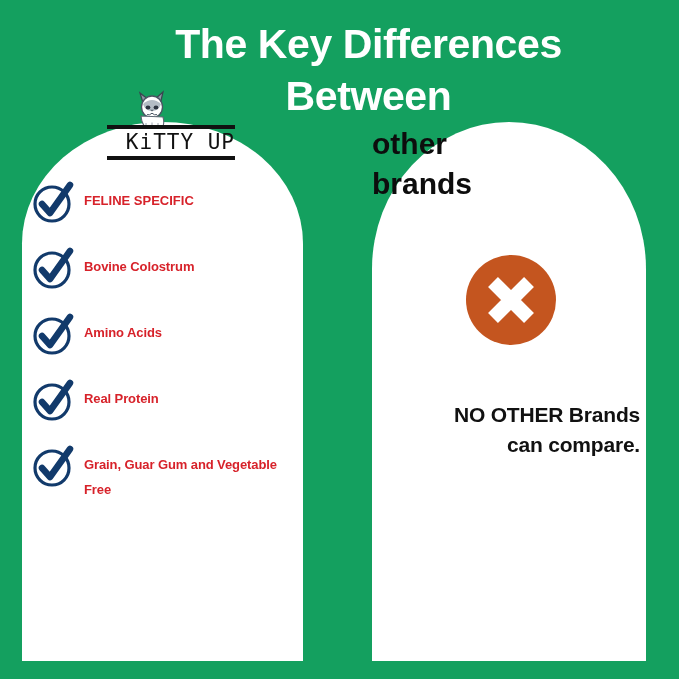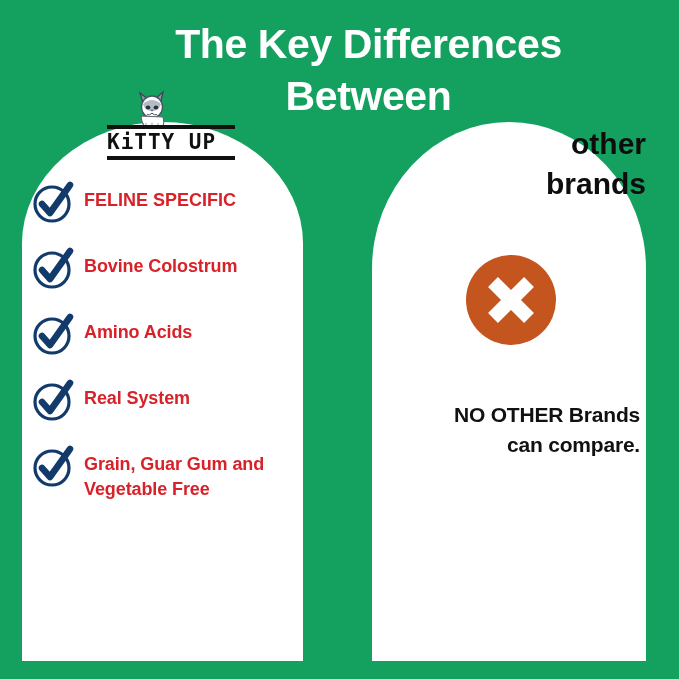--- a/index.html
+++ b/index.html
@@ -75,24 +75,24 @@
     width: 128px;
   }
   .brand-rule {
     height: 4px;
     background: #111111;
     width: 100%;
   }
   .brand-word {
     font-family: "DejaVu Sans Mono", monospace;
     font-size: 21px;
-    font-weight: 700;
+    font-weight: 400;
     color: #111111;
     letter-spacing: 1px;
-    text-align: left;
+    text-align: right;
     line-height: 25px;
     padding: 1px 0 1px 0;
     white-space: nowrap;
   }
   .cat {
     position: absolute;
     left: 110px;
     top: -25px;
     width: 40px;
     height: 42px;
@@ -115,37 +115,37 @@
   .check-icon {
     flex: 0 0 auto;
     width: 46px;
     height: 46px;
     margin-right: 8px;
     position: relative;
     top: -3px;
   }
   .check-label {
     color: #D7222A;
-    font-size: 18px;
+    font-size: 13px;
     font-weight: 700;
     line-height: 25px;
     padding-top: 6px;
     letter-spacing: -0.1px;
   }
   .check-label.caps {
     letter-spacing: 0px;
   }
 
   
   .other-title {
     position: absolute;
     left: 372px;
     top: 124px;
     width: 274px;
-    text-align: right;
+    text-align: left;
     font-size: 30px;
     font-weight: 700;
     color: #0d0d0d;
     line-height: 1.32;
     white-space: pre-line;
   }
   .xmark {
     position: absolute;
     left: 466px;
     top: 255px;
@@ -223,21 +223,21 @@
         <path d="M12 25 L20 34 L40 6" fill="none" stroke="#123A6B" stroke-width="6.5" stroke-linecap="round" stroke-linejoin="round"></path>
       </svg>
       <div class="check-label">Amino Acids</div>
     </div>
 
     <div class="check-row">
       <svg class="check-icon" viewBox="0 0 46 46">
         <circle cx="22" cy="25" r="17" fill="none" stroke="#123A6B" stroke-width="3.2"></circle>
         <path d="M12 25 L20 34 L40 6" fill="none" stroke="#123A6B" stroke-width="6.5" stroke-linecap="round" stroke-linejoin="round"></path>
       </svg>
-      <div class="check-label">Real System</div>
+      <div class="check-label">Real Protein</div>
     </div>
 
     <div class="check-row">
       <svg class="check-icon" viewBox="0 0 46 46">
         <circle cx="22" cy="25" r="17" fill="none" stroke="#123A6B" stroke-width="3.2"></circle>
         <path d="M12 25 L20 34 L40 6" fill="none" stroke="#123A6B" stroke-width="6.5" stroke-linecap="round" stroke-linejoin="round"></path>
       </svg>
       <div class="check-label">Grain, Guar Gum and Vegetable Free</div>
     </div>
 

